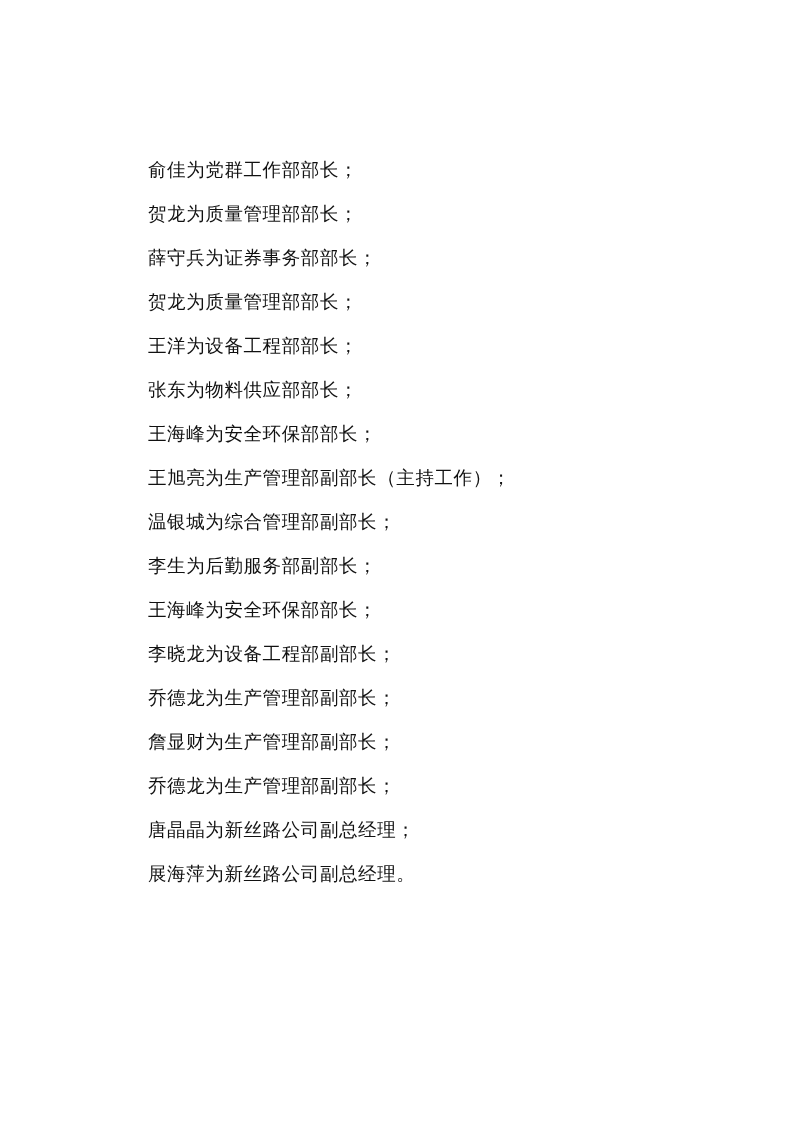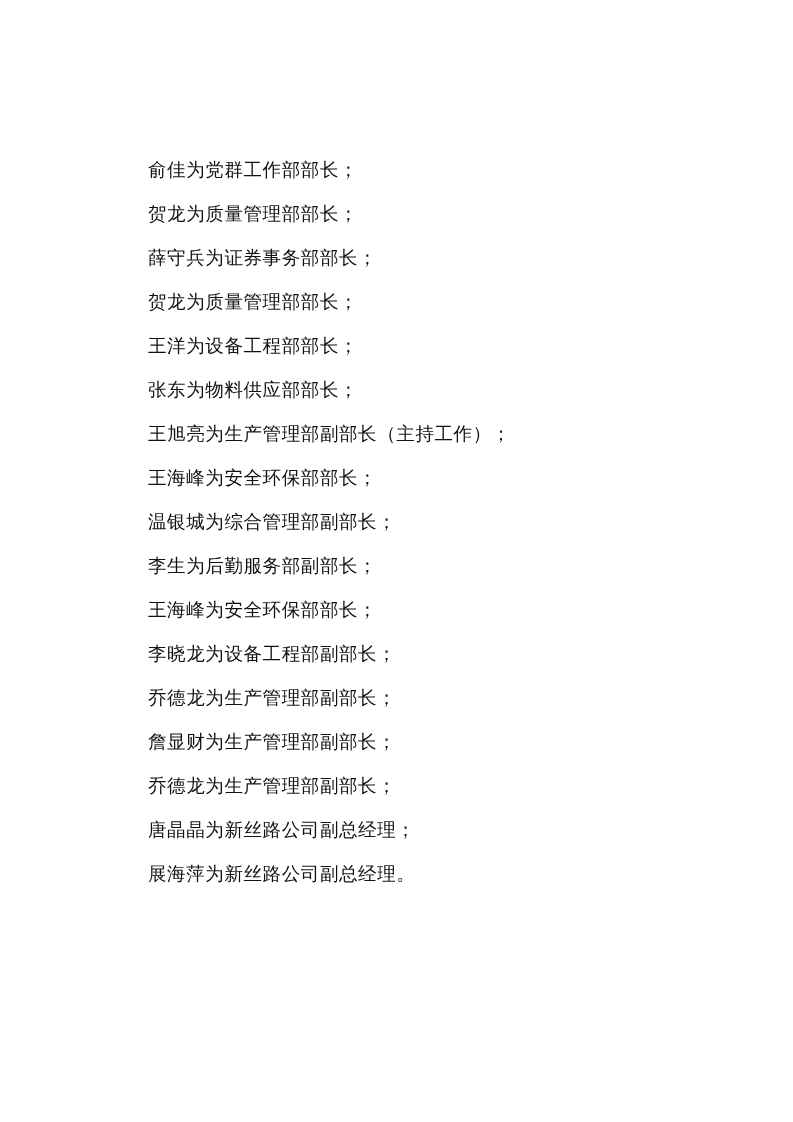--- a/index.html
+++ b/index.html
@@ -39,22 +39,22 @@
 <body>
 
 <div class="page">
   <div class="doc-body">
     <p class="para">俞佳为党群工作部部长；</p>
     <p class="para">贺龙为质量管理部部长；</p>
     <p class="para">薛守兵为证券事务部部长；</p>
     <p class="para">贺龙为质量管理部部长；</p>
     <p class="para">王洋为设备工程部部长；</p>
     <p class="para">张东为物料供应部部长；</p>
+    <p class="para">王海峰为安全环保部部长；</p>
     <p class="para">王旭亮为生产管理部副部长（主持工作）；</p>
-    <p class="para">王海峰为安全环保部部长；</p>
     <p class="para">温银城为综合管理部副部长；</p>
     <p class="para">李生为后勤服务部副部长；</p>
     <p class="para">王海峰为安全环保部部长；</p>
     <p class="para">李晓龙为设备工程部副部长；</p>
     <p class="para">乔德龙为生产管理部副部长；</p>
     <p class="para">詹显财为生产管理部副部长；</p>
     <p class="para">乔德龙为生产管理部副部长；</p>
     <p class="para">唐晶晶为新丝路公司副总经理；</p>
     <p class="para">展海萍为新丝路公司副总经理。</p>
   </div>

